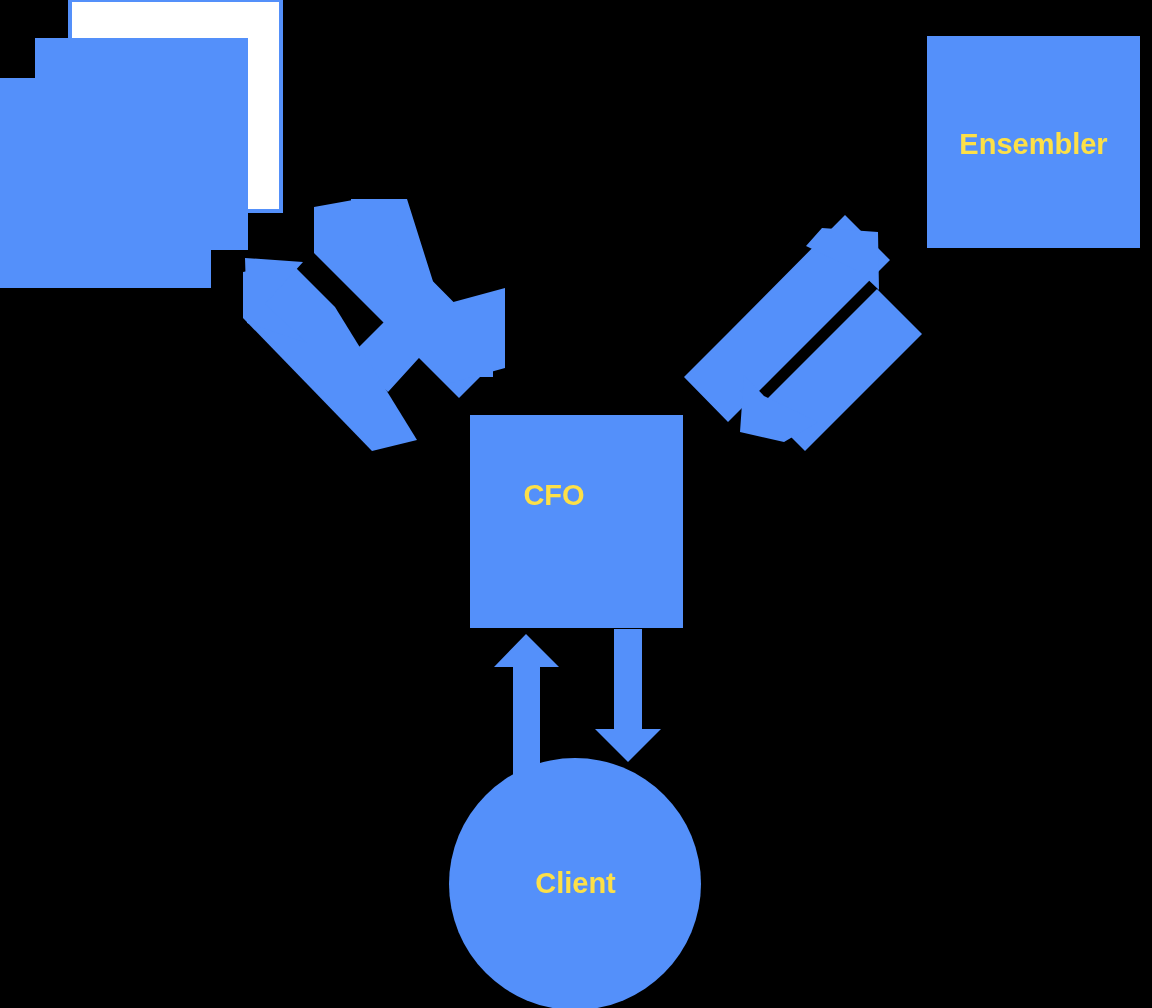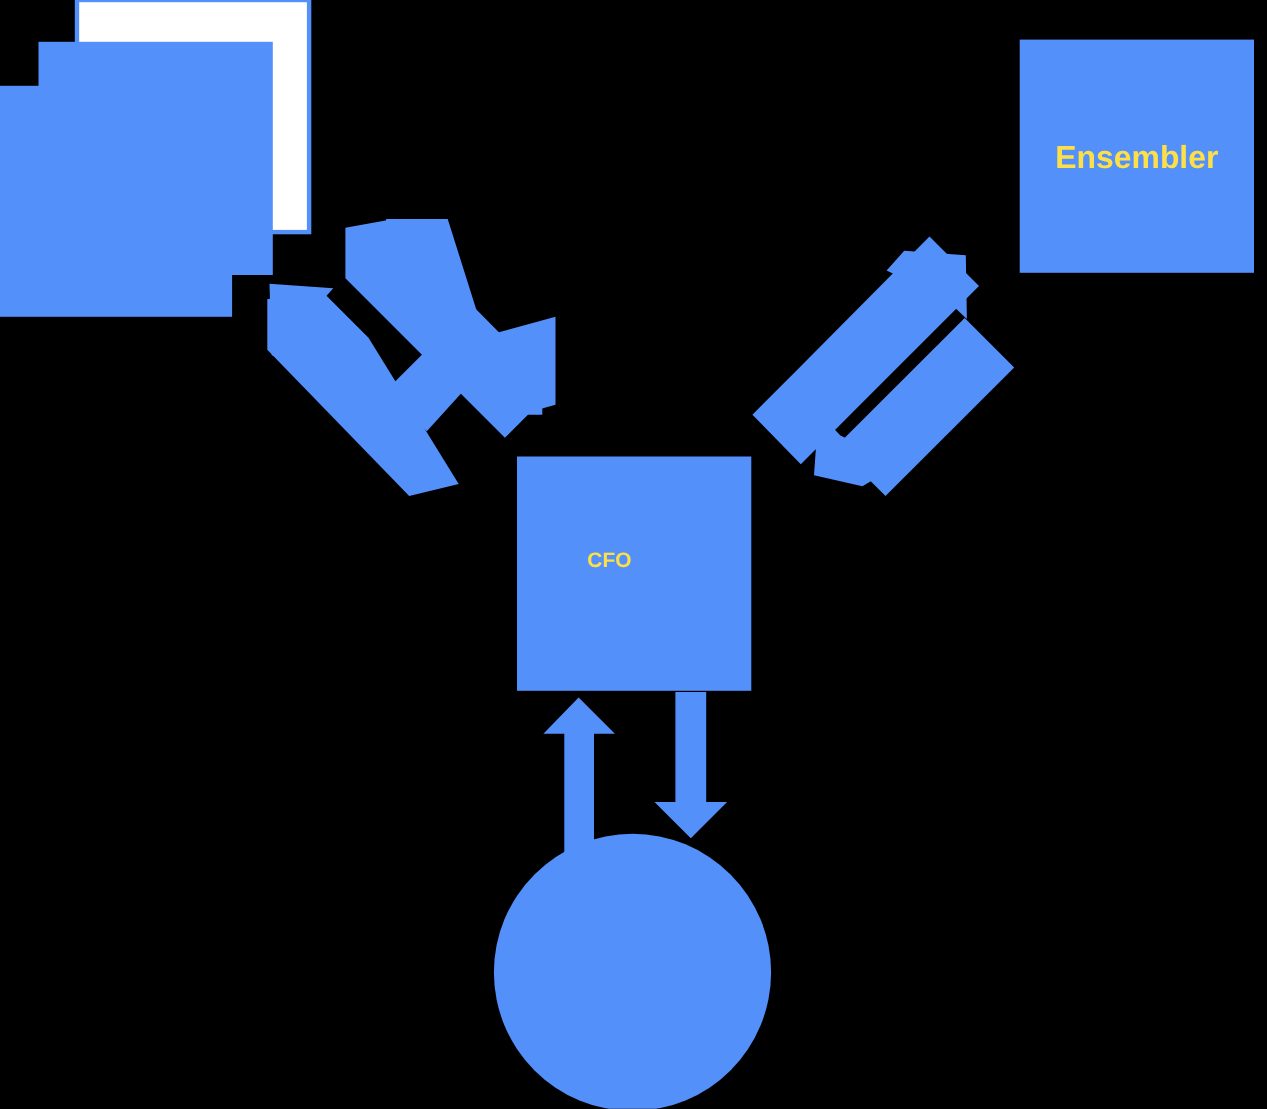--- a/index.html
+++ b/index.html
@@ -44,23 +44,23 @@
     font-size: 29px;
   }
   #label-ensembler {
     left: 927px;
     top: 130px;
     width: 213px;
     font-size: 29px;
   }
   #label-cfo {
     left: 470px;
-    top: 500px;
+    top: 481px;
     width: 168px;
-    font-size: 19px;
+    font-size: 29px;
   }
   #label-client {
     left: 450px;
     top: 869px;
     width: 251px;
     font-size: 29px;
   }
 </style>
 </head>
 <body>
@@ -116,14 +116,15 @@
       <polygon fill="#5490fa" points="614,629 642,629 642,729 661,729 628,762 595,729 614,729"></polygon>
     </g>
 
   </svg>
 
 
   <div class="node-label" id="label-ensembler">Ensembler</div>
 
   <div class="node-label" id="label-cfo">CFO</div>
 
+  <div class="node-label" id="label-client">Client</div>
 
 </div>
 
 </body></html>

